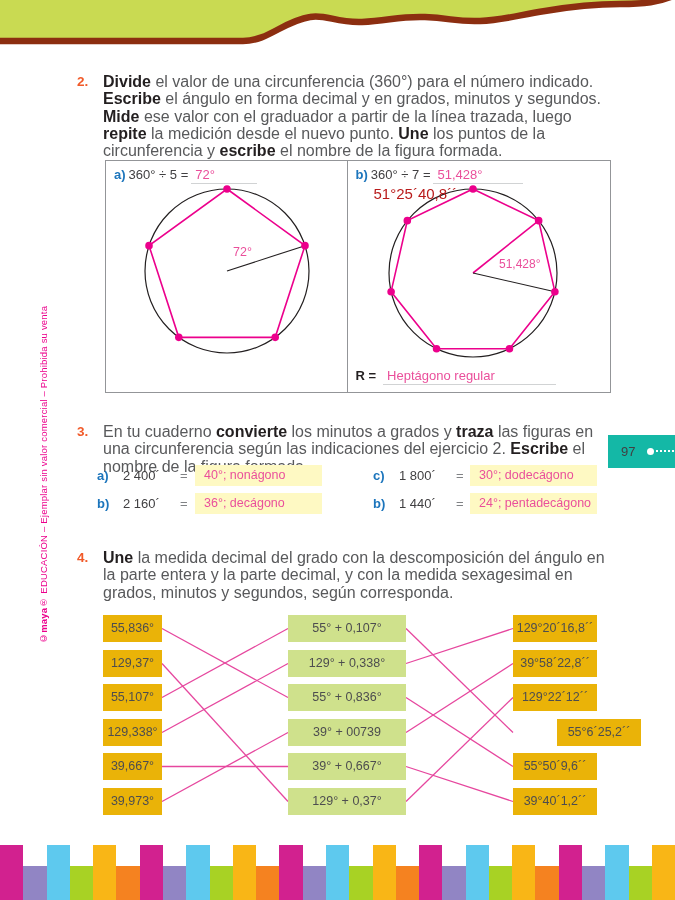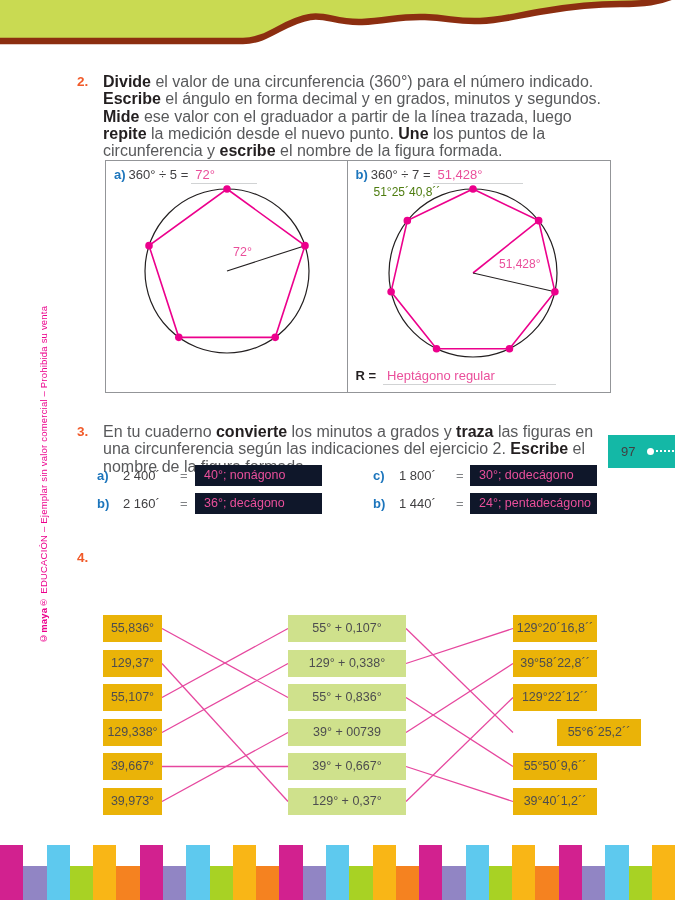--- a/index.html
+++ b/index.html
@@ -14,31 +14,31 @@
   
   .ex2-table{position:absolute;left:105px;top:160px;width:506px;height:233px;
              border:1px solid #939598;box-sizing:border-box;display:flex;}
   .cell{position:relative;height:100%;box-sizing:border-box;}
   .cell-a{width:241px;}
   .cell-b{width:264px;border-left:1px solid #939598;}
   .cell-head{position:absolute;top:6px;left:8px;font-size:13px;color:#414042;white-space:nowrap;}
   .cell-head .lbl{color:#1c75bc;font-weight:700;margin-right:3px;}
   .ans-underline{color:#ea4f9b;border-bottom:1px solid #d1d3d4;display:inline-block;
                  padding:0 4px 1px 4px;margin-left:3px;}
-  .dms-line{position:absolute;top:24px;left:26px;font-size:12px;color:#4d7c0f;}
+  .dms-line{position:absolute;top:24px;left:26px;font-size:15px;color:#b91c1c;}
   .fig-svg{position:absolute;left:0;top:0;}
   .r-row{position:absolute;bottom:7px;left:8px;font-size:13px;white-space:nowrap;}
   .r-row .r-lbl{font-weight:700;color:#231f20;margin-right:4px;}
   .r-row .ans-underline{min-width:165px;}
   
   .ex3-item{position:absolute;height:22px;font-size:13px;white-space:nowrap;}
   .ex3-lbl{position:absolute;color:#1c75bc;font-weight:700;}
   .ex3-val{position:absolute;color:#414042;}
   .ex3-eq{position:absolute;color:#808285;}
-  .ex3-ansbox{position:absolute;width:127px;height:21px;background:#0f172a;
+  .ex3-ansbox{position:absolute;width:127px;height:21px;background:#fef9c3;
               font-size:12.5px;color:#ea4f9b;line-height:21px;padding-left:9px;box-sizing:border-box;}
   
   .badge{position:absolute;left:608px;top:435px;width:67px;height:33px;background:#14b8a6;}
   .badge .num{position:absolute;left:13px;top:0;line-height:33px;font-size:13px;color:#414042;}
   .badge .dot{position:absolute;left:39px;top:13px;width:7px;height:7px;border-radius:50%;background:#fff;}
   .badge .dots{position:absolute;left:48px;top:15px;width:26px;border-top:2px dotted #fff;}
   
   .mbox{position:absolute;height:27px;line-height:27px;text-align:center;font-size:12.5px;
         color:#4d4d4f;z-index:2;}
   .mbox.yellow{background:#eab308;}
@@ -145,20 +145,21 @@
       </div>
     </div>
 
   <div class="badge">
     <div class="num">97</div>
     <div class="dot"></div>
     <div class="dots"></div>
   </div>
 
   <div class="exnum" style="left:77px;top:550px;">4.</div>
+  <div class="instruction" style="left:103px;top:549px;width:505px;"><span class="rich-b">Une</span><span> la medida decimal del grado con la descomposición del ángulo en la parte entera y la parte decimal, y con la medida sexagesimal en grados, minutos y segundos, según corresponda.</span></div>
 
   <svg class="match-svg" id="match-lines" width="675" height="900" viewBox="0 0 675 900">
       <line x1="162" y1="628.5" x2="288" y2="697.5" stroke="#e6479e" stroke-width="1.3"></line>
       <line x1="162" y1="663.5" x2="288" y2="801.5" stroke="#e6479e" stroke-width="1.3"></line>
       <line x1="162" y1="697.5" x2="288" y2="628.5" stroke="#e6479e" stroke-width="1.3"></line>
       <line x1="162" y1="732.5" x2="288" y2="663.5" stroke="#e6479e" stroke-width="1.3"></line>
       <line x1="162" y1="766.5" x2="288" y2="766.5" stroke="#e6479e" stroke-width="1.3"></line>
       <line x1="162" y1="801.5" x2="288" y2="732.5" stroke="#e6479e" stroke-width="1.3"></line>
       <line x1="406" y1="628.5" x2="513" y2="732.5" stroke="#e6479e" stroke-width="1.3"></line>
       <line x1="406" y1="663.5" x2="513" y2="628.5" stroke="#e6479e" stroke-width="1.3"></line>

